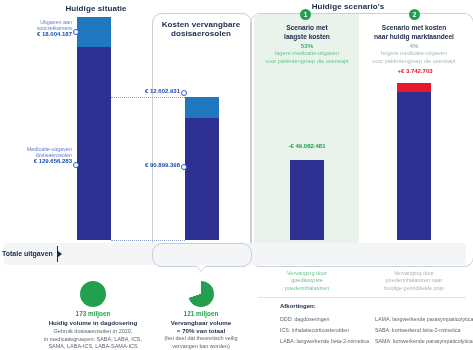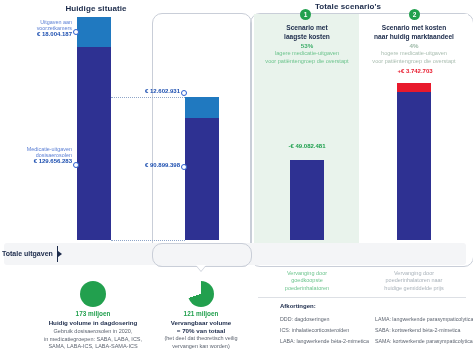--- a/index.html
+++ b/index.html
@@ -110,23 +110,25 @@
   .legend-item{position:absolute;font-size:5.3px;color:#5d6470;white-space:nowrap;}
   .hr{position:absolute;height:1px;background:#dde0e5;}
 </style>
 </head>
 <body>
 
 <div class="stage">
 
   <div class="sec-title" style="left:36px;top:4px;width:120px;">Huidige situatie</div>
 
-  <div class="sec-title" style="left:248px;top:2px;width:200px;">Totale scenario's</div>
+  <div class="sec-title" style="left:248px;top:2px;width:200px;">Huidige scenario's</div>
 
   <div class="group-box" style="left:152px;top:13px;width:98px;height:252px;"></div>
+  <div class="sec-title" style="left:155px;top:20px;width:92px;white-space:pre-line;">Kosten vervangbare
+dosisaerosolen</div>
 
   <div class="group-box" style="left:250px;top:13px;width:222px;height:252px;"></div>
 
   <div class="panel-tint" style="left:254px;top:14px;width:105px;height:249px;"></div>
   <div class="panel-tint" style="left:360px;top:14px;width:108px;height:249px;background:#ffffff;"></div>
 
   <div class="badge" style="left:300px;top:9px;">1</div>
   <div class="sc-title" style="left:258px;top:24px;width:98px;white-space:pre-line;">Scenario met
 laagste kosten</div>
   <div class="sc-pct" style="left:258px;top:42px;width:98px;">53%</div>

